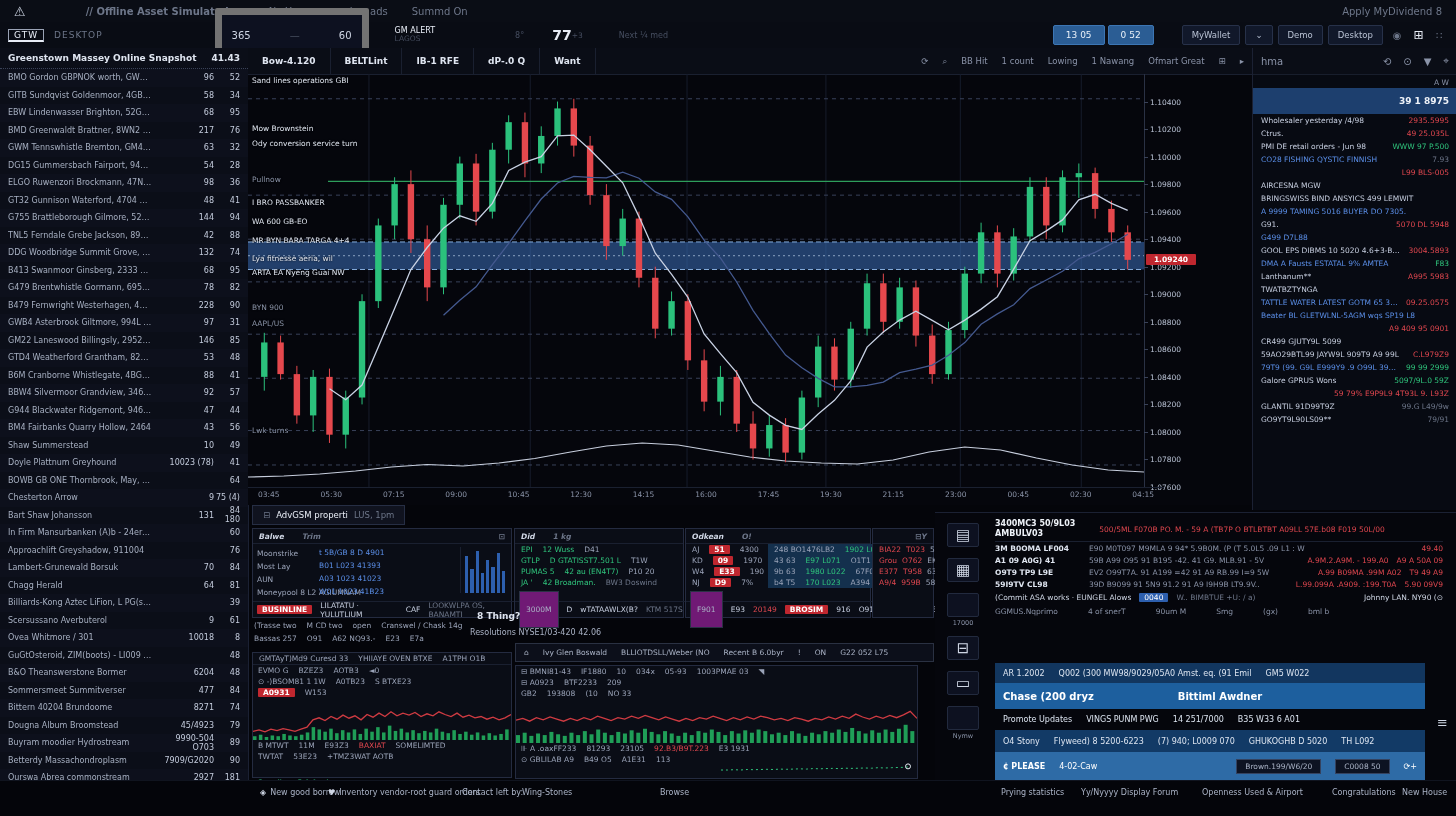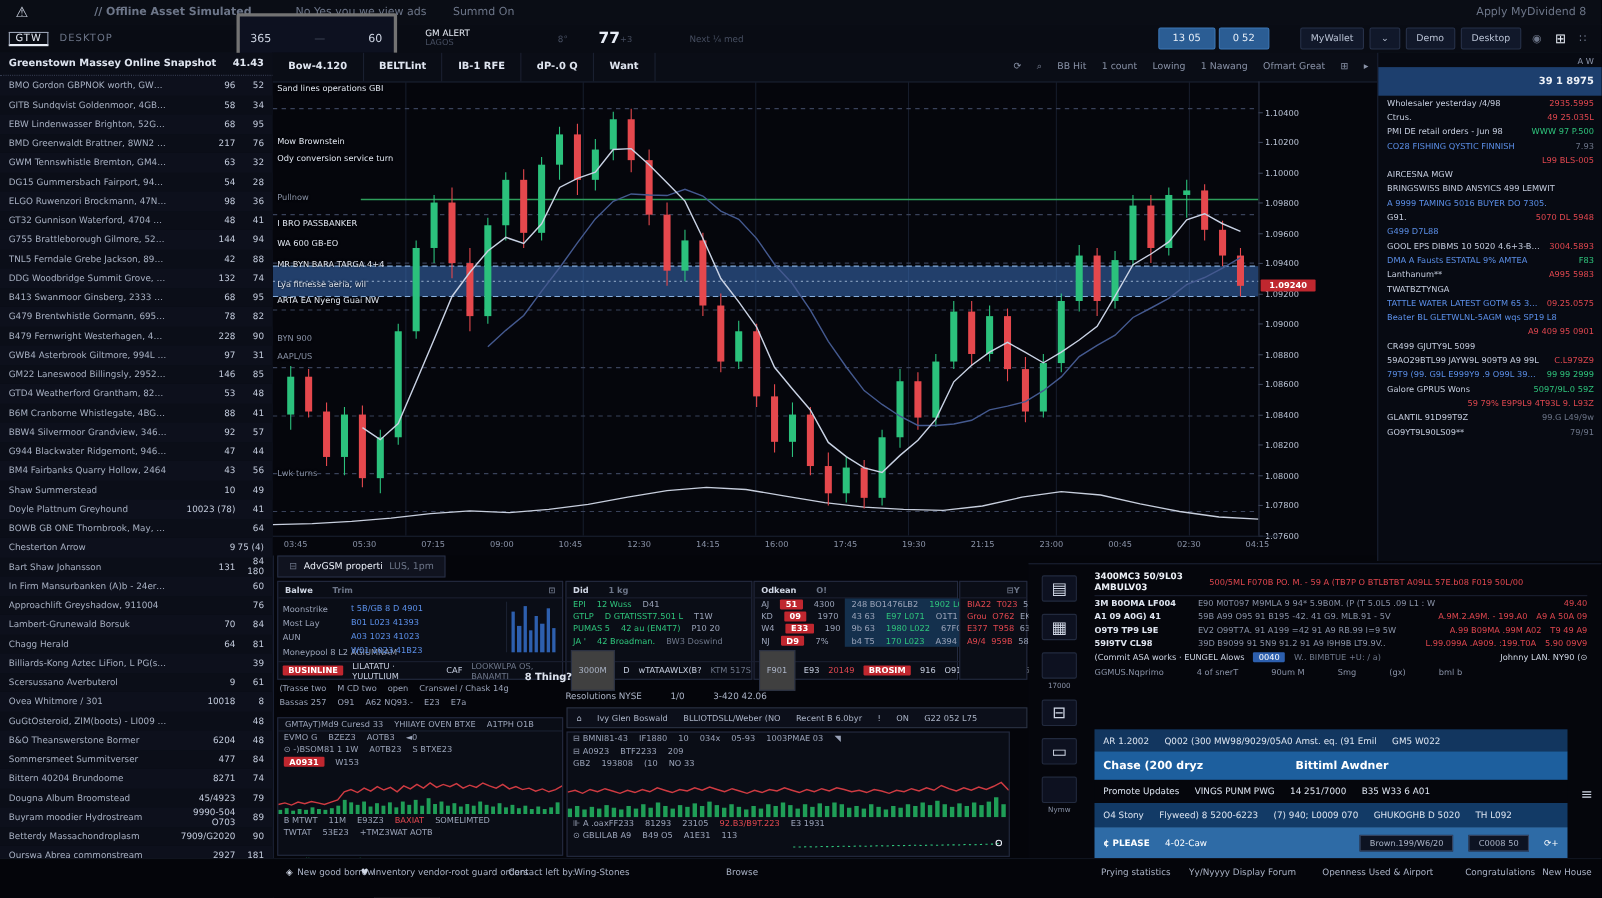--- a/index.html
+++ b/index.html
@@ -15,30 +15,30 @@
   .t9{font-size:9px;}
   .t7{font-size:7.5px;}
 
   
   .c-r{color:#e0474f;}
   .c-g{color:#2fc47c;}
   .c-b{color:#5b8fe8;}
   .c-d{color:#6d7689;}
   .c-R{background:#c0272f;color:#fff;padding:0 5px;border-radius:1px;font-weight:bold;}
   .c-B{background:#2d5fae;color:#fff;padding:0 5px;border-radius:1px;}
-  .c-k{background:#404040;border:1px solid #2a3144;padding:13px 6px;color:#aab3c6;}
+  .c-k{background:#701a75;border:1px solid #2a3144;padding:13px 6px;color:#aab3c6;}
   .c-u{text-decoration:underline;}
 
   
   #topbar{left:0;top:0;width:1456px;height:22px;background:#0a0d15;border-bottom:1px solid #141926;}
   #topbar .warn{color:#cfd6e4;font-size:13px;margin-left:14px;}
   #toolbar2{left:0;top:22px;width:1456px;height:26px;background:#090c14;border-bottom:1px solid #181e2c;}
   .badge-gtw{margin-left:8px;border:1px solid #9aa3b5;border-bottom:2px solid #e8edf6;padding:0 5px;
     font-weight:normal;color:#e8edf6;font-size:9px;letter-spacing:1px;}
-  .seg{border:3px solid #737373;background:#0d1120;border-radius:2px;height:18px;display:flex;
+  .seg{border:7px solid #737373;background:#0d1120;border-radius:2px;height:18px;display:flex;
     align-items:center;padding:11px 10px;gap:10px;color:#cfd6e4;}
   .btn-blue{background:#2b5d94;border:1px solid #3c76b4;color:#eaf1f9;height:18px;display:flex;
     align-items:center;padding:0 12px;border-radius:2px;font-size:9px;}
   .btn-dark{background:#11182a;border:1px solid #273149;color:#b9c2d4;height:18px;display:flex;
     align-items:center;padding:0 9px;border-radius:2px;font-size:8.5px;}
 
   
   #marketwatch{left:0;top:48px;width:248px;height:768px;background:#0b0e18;border-right:1px solid #1b2133;overflow:hidden;}
   #mw-head{height:20px;border-bottom:1px dotted #3a4258;display:flex;align-items:center;padding:0 8px;
     color:#dfe5f0;font-weight:bold;font-size:9px;}
@@ -80,39 +80,39 @@
   #rf-band{height:26px;background:#1d3f6e;display:flex;align-items:center;justify-content:flex-end;
     padding:0 8px;color:#eef2f8;font-weight:bold;font-size:9px;}
   .rf-item{display:flex;padding:1.5px 8px;font-size:7.5px;line-height:10px;gap:6px;}
   .rf-item .t{flex:1;overflow:hidden;white-space:nowrap;text-overflow:ellipsis;}
   .rf-item .r{white-space:nowrap;}
 
   
   #bottom-mid{left:248px;top:525px;width:687px;height:255px;}
   .panel{position:absolute;background:#0a0d16;border:1px solid #242b40;}
   .p-head{height:14px;display:flex;align-items:center;padding:0 6px;gap:18px;font-size:7.5px;
-    color:#cfd6e4;border-bottom:1px solid #1a2030;font-weight:bold;}
+    color:#cfd6e4;border-bottom:1px solid #1a2030;font-weight:bold;font-style:italic;}
   .p-foot{position:absolute;left:0;bottom:0;width:100%;height:15px;display:flex;align-items:center;
     gap:8px;padding:0 4px;font-size:7.5px;border-top:1px solid #1a2030;}
   .mini-cells{display:flex;gap:10px;padding:1px 6px;font-size:7.5px;color:#9aa3b8;align-items:center;}
   .mini-cells .cell{white-space:nowrap;}
   .domL{position:absolute;left:4px;top:18px;font-size:7.5px;color:#9aa3b8;line-height:13px;}
   .domC{position:absolute;left:66px;top:17px;font-size:7.5px;color:#5b8fe8;line-height:13px;}
   .domC .cell{display:inline-block;margin-right:8px;}
   #dom-bars{position:absolute;right:6px;top:18px;width:40px;height:46px;display:flex;
     align-items:flex-end;gap:2px;border-left:1px solid #1a2030;padding-left:4px;}
   #dom-bars div{width:4px;background:#2d5fae;}
   .rows-under{position:absolute;font-size:7.5px;color:#9aa3b8;}
   .rows-under .mini-cells{padding:2px 2px;}
   .bluebg{background:#14304d;}
   .mini-chart{position:absolute;background:#0a0d16;border:1px solid #242b40;}
   .mc-rows{font-size:7px;color:#8a93a8;}
   .mc-rows .mini-cells{padding:1px 5px;}
   .sec-h{position:absolute;font-size:9px;color:#dfe5f0;font-weight:bold;}
-  .sec-row{position:absolute;display:flex;gap:26px;font-size:8px;color:#aab3c6;margin-left:44px;}
+  .sec-row{position:absolute;display:flex;font-size:8px;color:#aab3c6;}
   .sec-toolbar{position:absolute;border:1px solid #2a3142;background:#0c0f1a;height:17px;
     display:flex;align-items:center;gap:14px;padding:0 8px;font-size:7.5px;color:#aab3c6;}
 
   
   #bottom-right{left:935px;top:512px;width:521px;height:268px;background:#05060c;border-top:1px solid #1b2133;}
   #icon-strip{position:absolute;left:4px;top:10px;width:48px;display:flex;flex-direction:column;
     gap:9px;align-items:center;color:#cfd6e4;}
   #icon-strip .ic{font-size:15px;border:1px solid #222a3e;background:#0d1120;width:30px;height:22px;
     display:flex;align-items:center;justify-content:center;border-radius:2px;}
   #icon-strip .lbl{font-size:6.5px;color:#8a93a8;}
@@ -166,21 +166,21 @@
       <span class="faint">—</span>
       <span>60</span>
     </div>
     <div class="row" style="margin-left:26px;flex-direction:column;align-items:flex-start;line-height:8px;">
       <span class="t8 white">GM ALERT</span>
       <span class="t7 faint">LAGOS</span>
     </div>
     <span class="faint t8" style="margin-left:80px;">8°</span>
     <span class="white" style="margin-left:28px;font-size:14px;font-weight:bold;">77</span>
     <span class="faint t7">+3</span>
-    <span class="faint t8" style="margin-left:52px;">Next ¼ med</span>
+    <span class="faint t8" style="padding-left:36px;">Next ¼ med</span>
     <span class="grow"></span>
     <div class="btn-blue" style="margin-right:3px;">13 05</div>
     <div class="btn-blue" style="margin-right:28px;">0 52</div>
     <div class="row" style="gap:5px;margin-right:10px;">
 
     <div class="btn-dark">MyWallet</div>
         <div class="btn-dark">⌄</div>
         <div class="btn-dark">Demo</div>
         <div class="btn-dark">Desktop</div>
       </div>
@@ -668,20 +668,28 @@
 
   <div id="tab-strip" class="abs">
     <div class="chart-tab">
       <span class="dim">⊟</span>
       <span class="white">AdvGSM properti</span>
       <span class="dim">LUS, 1pm</span>
     </div>
   </div>
 
   <section id="right-feed" class="abs">
+    <div id="rf-toolbar">
+      <span>hma</span>
+      <span class="grow"></span>
+      <span>⟲</span>
+      <span>⊙</span>
+      <span>▼</span>
+      <span>⌖</span>
+    </div>
     <div id="rf-corner">A  W</div>
     <div id="rf-band">
       <span>39 1 8975</span>
     </div>
     <div>
 
         <div class="rf-item">
           <span class="t">Wholesaler yesterday /4/98</span>
           <span class="r c-r">2935.5995</span>
         </div>

